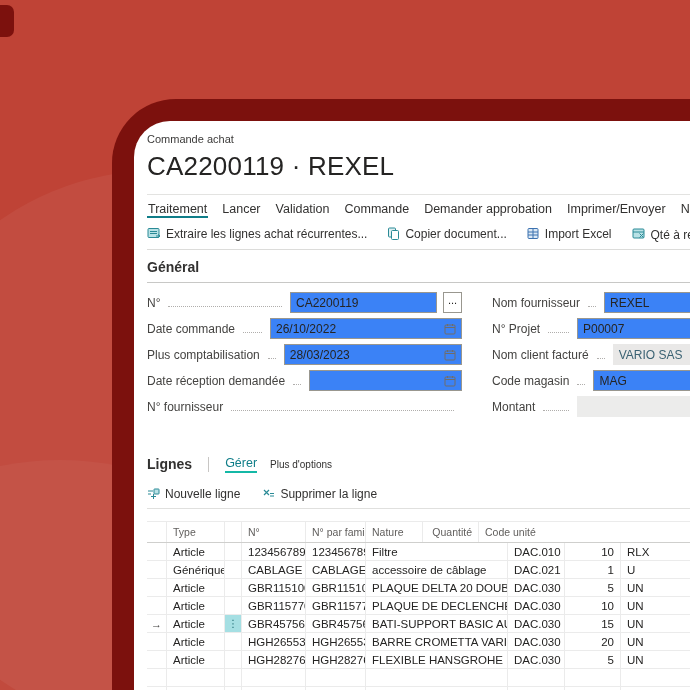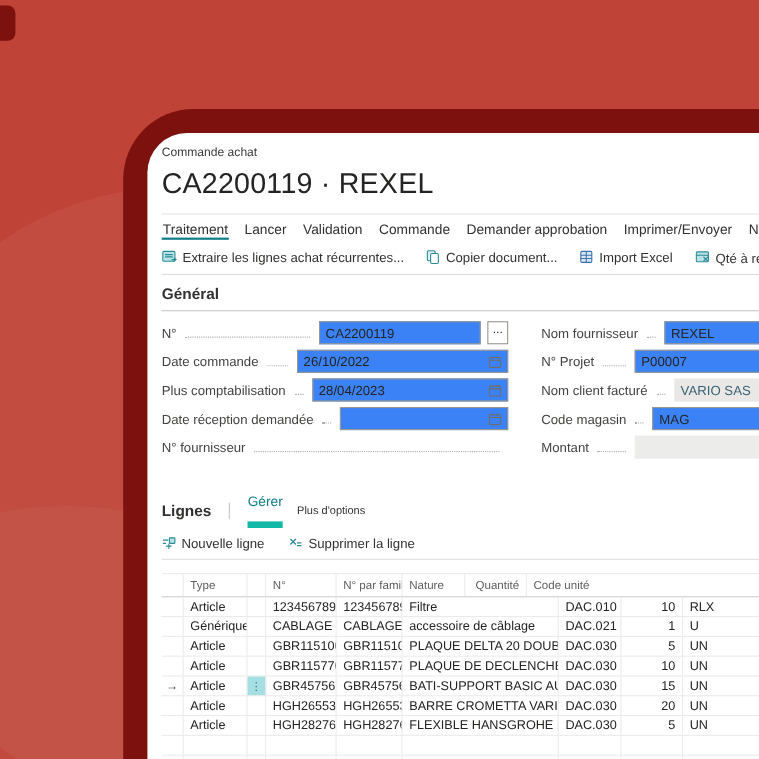--- a/index.html
+++ b/index.html
@@ -50,21 +50,21 @@
   .input.w-date, .input.w-lookup { width:192px; }
   .input.w-right { width:175px; }
   .input .trail { margin-left:auto; display:flex; align-items:center; }
   .input.readonly { background:#e9e8e7; border-color:transparent; color:#3a6273; }
   .input.disabled { background:#ececeb; border-color:transparent; }
   .assist-btn { width:19px; height:21px; margin-left:6px; border:1px solid #99978f; background:#fff; display:flex; align-items:center; justify-content:center; font-size:11px; color:#252423; cursor:pointer; line-height:0; padding-bottom:6px; }
 
   
   .lines-head { display:flex; align-items:center; gap:13px; margin-top:33px; height:18px; }
   .lines-title { font-size:14px; font-weight:700; }
-  .tab-link { font-size:12.5px; color:#0f7d88; border-bottom:6px solid #14b8a6; padding-bottom:11px; cursor:pointer; }
+  .tab-link { font-size:12.5px; color:#0f7d88; border-bottom:2px solid #14b8a6; padding-bottom:1px; cursor:pointer; }
   .tab-plain { font-size:10px; color:#323130; cursor:pointer; }
   .lines-toolbar { display:flex; align-items:center; gap:22px; margin-top:11px; height:22px; font-size:12px; white-space:nowrap; }
   .toolbar-rule { border-bottom:1px solid #e0e0de; margin-top:2px; }
 
   
   .tbl { margin-top:12px; width:577px; font-size:11.5px; border-top:1px solid #ebebeb; }
   .trow { display:flex; height:18px; }
   .trow.head { height:21px; font-size:10.5px; color:#605e5c; border-bottom:1px solid #cfcfcd; }
   .trow:not(.head) { border-bottom:1px solid #ebebeb; }
   .tc { flex:0 0 auto; display:flex; align-items:center; padding:0 6px; border-right:1px solid #ebebeb; overflow:hidden; white-space:nowrap; color:#252423; }
@@ -172,21 +172,21 @@
                 <line x1="3.5" y1="1" x2="3.5" y2="3" stroke="#706d6a"></line>
                 <line x1="8.5" y1="1" x2="8.5" y2="3" stroke="#706d6a"></line>
               </svg>
             </span>
         </span>
       </div>
       <div class="frow">
         <span class="flabel">Plus comptabilisation</span>
         <span class="leader"></span>
         <span class="input w-date">
-            <span>28/04/2023</span>
+            <span>28/03/2023</span>
           <span class="trail">
               <svg width="12" height="12" viewBox="0 0 12 12">
                 <rect x="1" y="2" width="10" height="9" rx="1" fill="none" stroke="#706d6a"></rect>
                 <line x1="1" y1="4.5" x2="11" y2="4.5" stroke="#706d6a"></line>
                 <line x1="3.5" y1="1" x2="3.5" y2="3" stroke="#706d6a"></line>
                 <line x1="8.5" y1="1" x2="8.5" y2="3" stroke="#706d6a"></line>
               </svg>
             </span>
         </span>
       </div>

